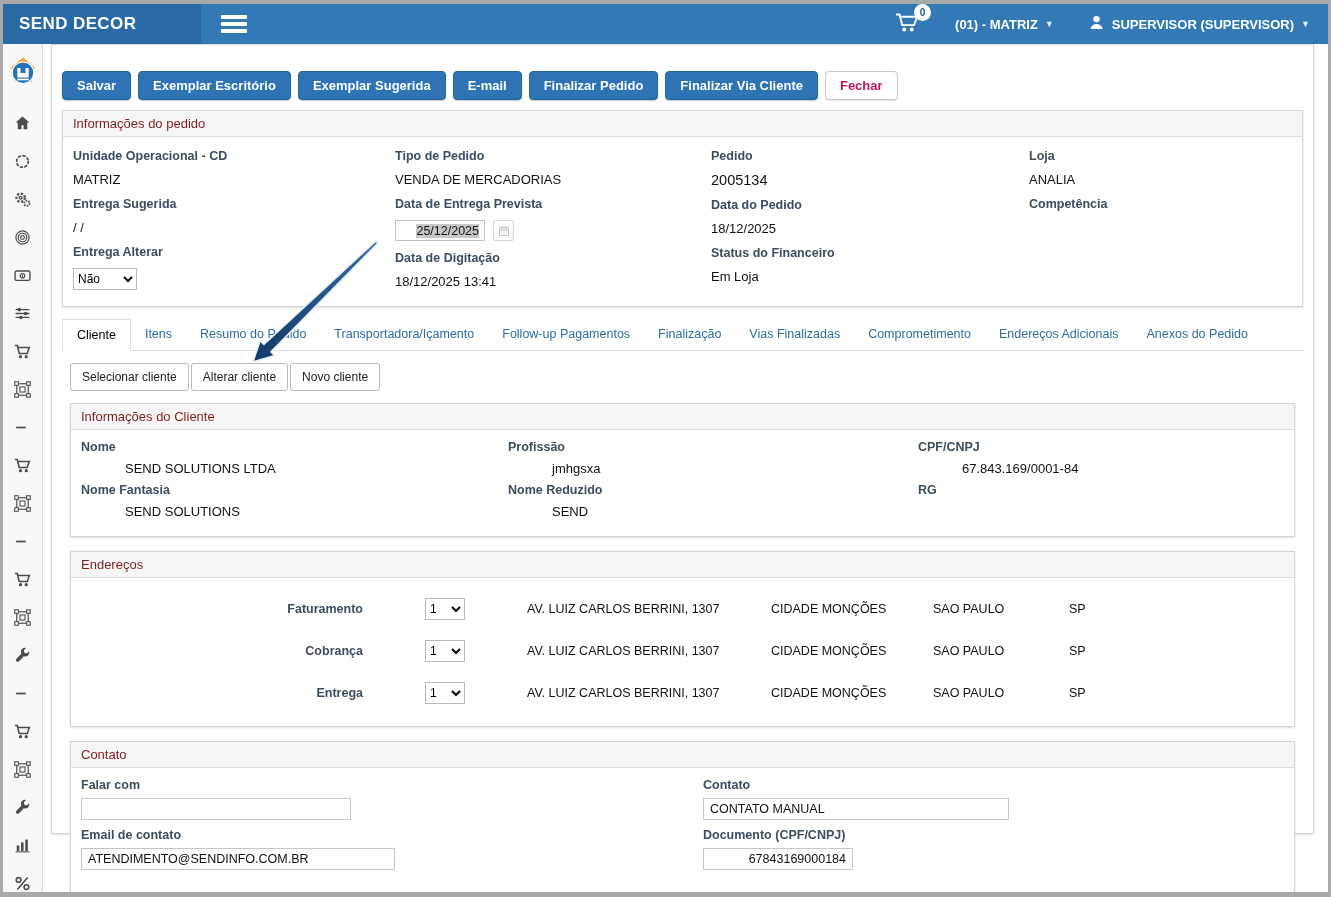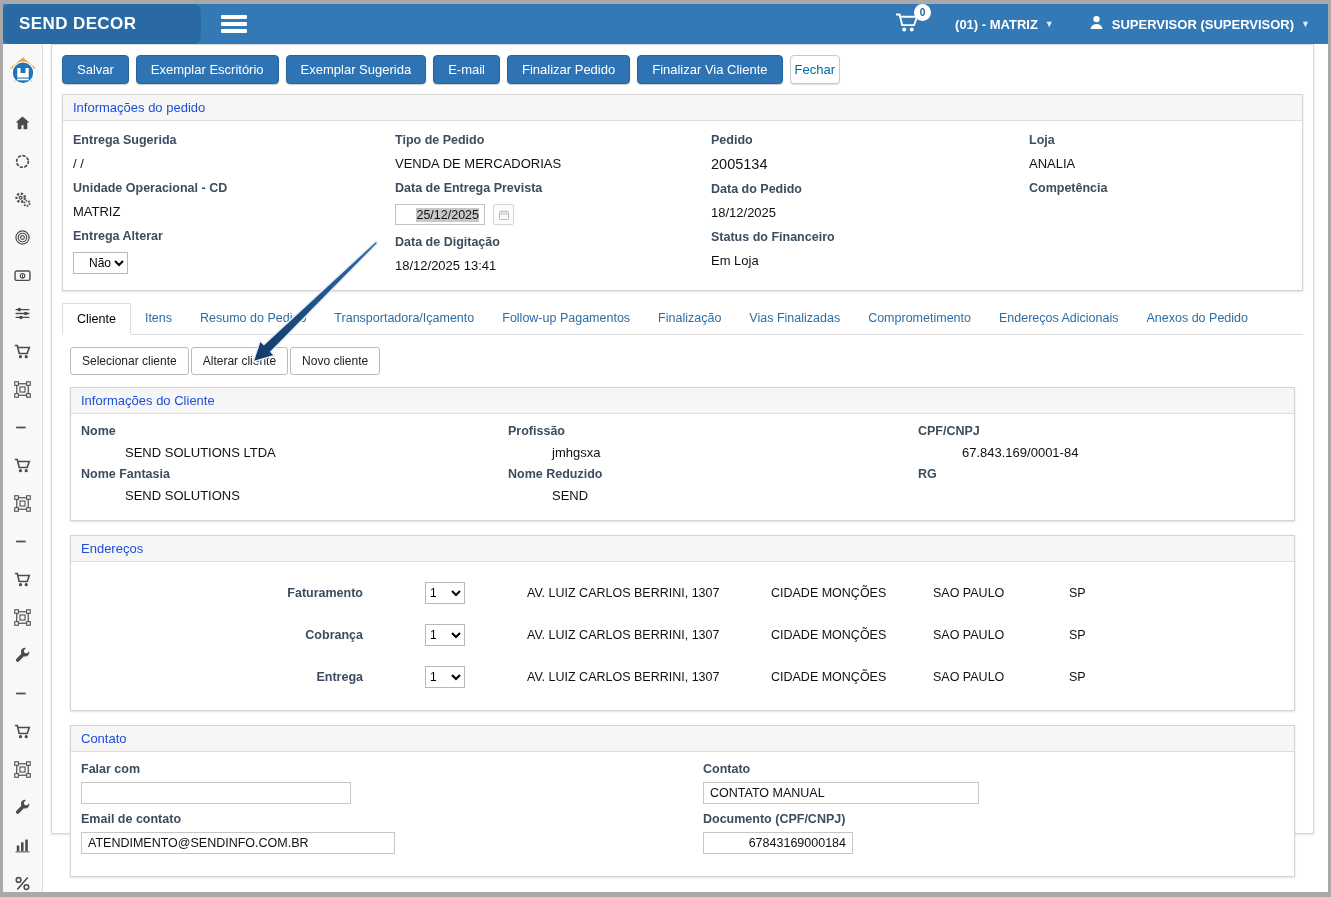--- a/index.html
+++ b/index.html
@@ -9,21 +9,21 @@
     background:#fff;
     border:3px solid #a9a9a9;
     border-top-width:4px; border-bottom-width:5px;
     overflow:hidden;
     position:relative;
   }
 
   
   .topbar { height:40px; background:#3379b6; display:flex; align-items:center; color:#fff; }
   .brand { width:198px; height:100%; background:#2a6aa4; display:flex; align-items:center; padding-left:16px;
-           font-size:17px; font-weight:bold; letter-spacing:.4px; white-space:nowrap;border-radius:8px; }
+           font-size:17px; font-weight:bold; letter-spacing:.4px; white-space:nowrap; }
   .hamburger { margin-left:20px; display:flex; flex-direction:column; gap:3px; cursor:pointer; }
   .hamburger span { width:26px; height:4px; background:#fff; border-radius:1px; }
   .topbar-right { margin-left:auto; display:flex; align-items:center; gap:34px; padding-right:18px; }
   .cart-wrap { position:relative; display:flex; align-items:center; }
   .cart-badge { position:absolute; top:-8px; right:-10px; width:17px; height:17px; background:#fff; border-radius:50%;
                 color:#235e92; font-size:10px; font-weight:bold; display:flex; align-items:center; justify-content:center; }
   .top-drop { display:flex; align-items:center; gap:7px; font-size:13px; font-weight:600; white-space:nowrap; cursor:pointer; }
   .caret { font-size:9px; opacity:.85; }
 
   
@@ -37,38 +37,38 @@
   .breadcrumb-row { height:48px; display:flex; align-items:center; padding-left:17px; font-size:15px; color:#4a4a4a; background:#fff; }
   .blur-block { display:inline-block; width:97px; height:21px; margin-left:9px; border-radius:1px;
     background:
       repeating-linear-gradient(0deg, rgba(198,200,204,.5) 0 7px, rgba(231,232,234,.5) 7px 14px),
       repeating-linear-gradient(90deg, #d6d7da 0 8px, #e4e5e8 8px 16px, #cfd1d5 16px 24px, #dedfe2 24px 32px); }
 
   .content-card { margin:0 14px 0 8px; border:1px solid #d7d7d7; background:#fff; height:790px; padding:8px 10px 24px; box-shadow:0 1px 2px rgba(0,0,0,.12); }
 
   
   .toolbar { display:flex; gap:7px; padding:2px 0 10px; }
-  .btn { font-family:inherit; font-size:13px; font-weight:normal; border-radius:4px; padding:6px 14px; cursor:pointer; white-space:nowrap; }
+  .btn { font-family:inherit; font-size:13px; font-weight:bold; border-radius:4px; padding:6px 14px; cursor:pointer; white-space:nowrap;margin-top:16px; }
   .btn-primary { background:#2e74b5; color:#fff; border:1px solid #28659e; box-shadow:0 1px 1px rgba(0,0,0,.2); }
-  .btn-close { background:#fff; color:#0369a1; border:1px solid #c9c9c9; padding:6px 4px; box-shadow:0 1px 1px rgba(0,0,0,.12); }
+  .btn-close { background:#fff; color:#be185d; border:1px solid #c9c9c9; padding:6px 14px; box-shadow:0 1px 1px rgba(0,0,0,.12); }
 
   
   .panel { border:1px solid #d4d4d4; margin-bottom:12px; box-shadow:0 1px 2px rgba(0,0,0,.12); background:#fff; }
-  .panel-header { background:#f6f6f6; border-bottom:1px solid #ddd; padding:5px 10px; font-size:13px; color:#1d4ed8; }
+  .panel-header { background:#f6f6f6; border-bottom:1px solid #ddd; padding:5px 10px; font-size:13px; color:#7f1d1d; }
 
   .lbl { font-size:12.5px; font-weight:bold; color:#3c4d60; white-space:nowrap; }
   .val { font-size:13px; color:#111; white-space:nowrap; }
 
   .oi-grid { display:grid; grid-template-columns:322px 316px 318px 1fr; padding:12px 10px 6px 10px; }
   .oi-grid .field { margin-bottom:10px; }
   .oi-grid .lbl { margin-bottom:9px; }
   .oi-grid .val { margin-bottom:2px; }
 
   select { font-family:inherit; font-size:12px; border:1px solid #b9b9b9; background:#fff; height:22px; }
-  .sel-parcial { width:55px;text-align:right; }
+  .sel-parcial { width:64px; }
 
   .date-row { display:flex; align-items:center; gap:8px; }
   .faux-input { width:90px; height:21px; border:1px solid #c3c3c3; background:#fff; display:flex; align-items:center; justify-content:flex-end; padding:0 5px; cursor:text; }
   .faux-input .sel-text { background:#c8c8c8; font-size:12.5px; color:#111; }
   .cal-btn { width:21px; height:21px; border:1px solid #d5d5d5; background:#fcfcfc; color:#b9b9b9; display:flex; align-items:center; justify-content:center; cursor:pointer; border-radius:2px; }
   .cal-btn svg { width:12px; height:12px; }
 
   
   .tabs { display:flex; border-bottom:1px solid #ddd; margin:10px 0 12px; }
   .tab { font-size:12.5px; color:#2e6da4; padding:8px 14px; cursor:pointer; white-space:nowrap; }
@@ -90,21 +90,21 @@
   .sel-addr { width:40px; }
   .addr-row .val { font-size:12.5px; }
 
   
   .contact-grid { display:grid; grid-template-columns:622px 1fr; padding:10px 10px 14px; }
   .contact-grid .lbl { margin-bottom:6px; }
   .c-field { margin-bottom:8px; }
   input[type=text] { font-family:inherit; font-size:12.5px; color:#111; border:1px solid #c6c6c6; height:22px; padding:0 6px; background:#fff; }
   .inp-falar { width:270px; }
   .inp-email { width:314px; }
-  .inp-contato { width:276px; }
+  .inp-contato { width:306px; }
   .inp-doc { width:150px; text-align:right; padding-right:10px; }
 
   
   .arrow-svg { position:absolute; left:190px; top:190px; width:160px; height:140px; z-index:50; pointer-events:none; }
 </style>
 </head>
 <body>
 
 <header class="topbar">
   <div class="brand">SEND DECOR</div>
@@ -334,26 +334,26 @@
           <button class="btn btn-primary">Finalizar Pedido</button>
           <button class="btn btn-primary">Finalizar Via Cliente</button>
           <button class="btn btn-close">Fechar</button>
         </div>
 
       <section class="panel">
         <div class="panel-header">Informações do pedido</div>
         <div class="oi-grid">
           <div class="oi-col">
             <div class="field">
+              <div class="lbl">Unidade Operacional - CD</div>
+              <div class="val">MATRIZ</div>
+            </div>
+            <div class="field">
               <div class="lbl">Entrega Sugerida</div>
               <div class="val">/ /</div>
-            </div>
-            <div class="field">
-              <div class="lbl">Unidade Operacional - CD</div>
-              <div class="val">MATRIZ</div>
             </div>
             <div class="field">
               <div class="lbl">Entrega Alterar</div>
               <select class="sel-parcial">
                 <option>Não</option>
               </select>
             </div>
           </div>
           <div class="oi-col">
             <div class="field">

